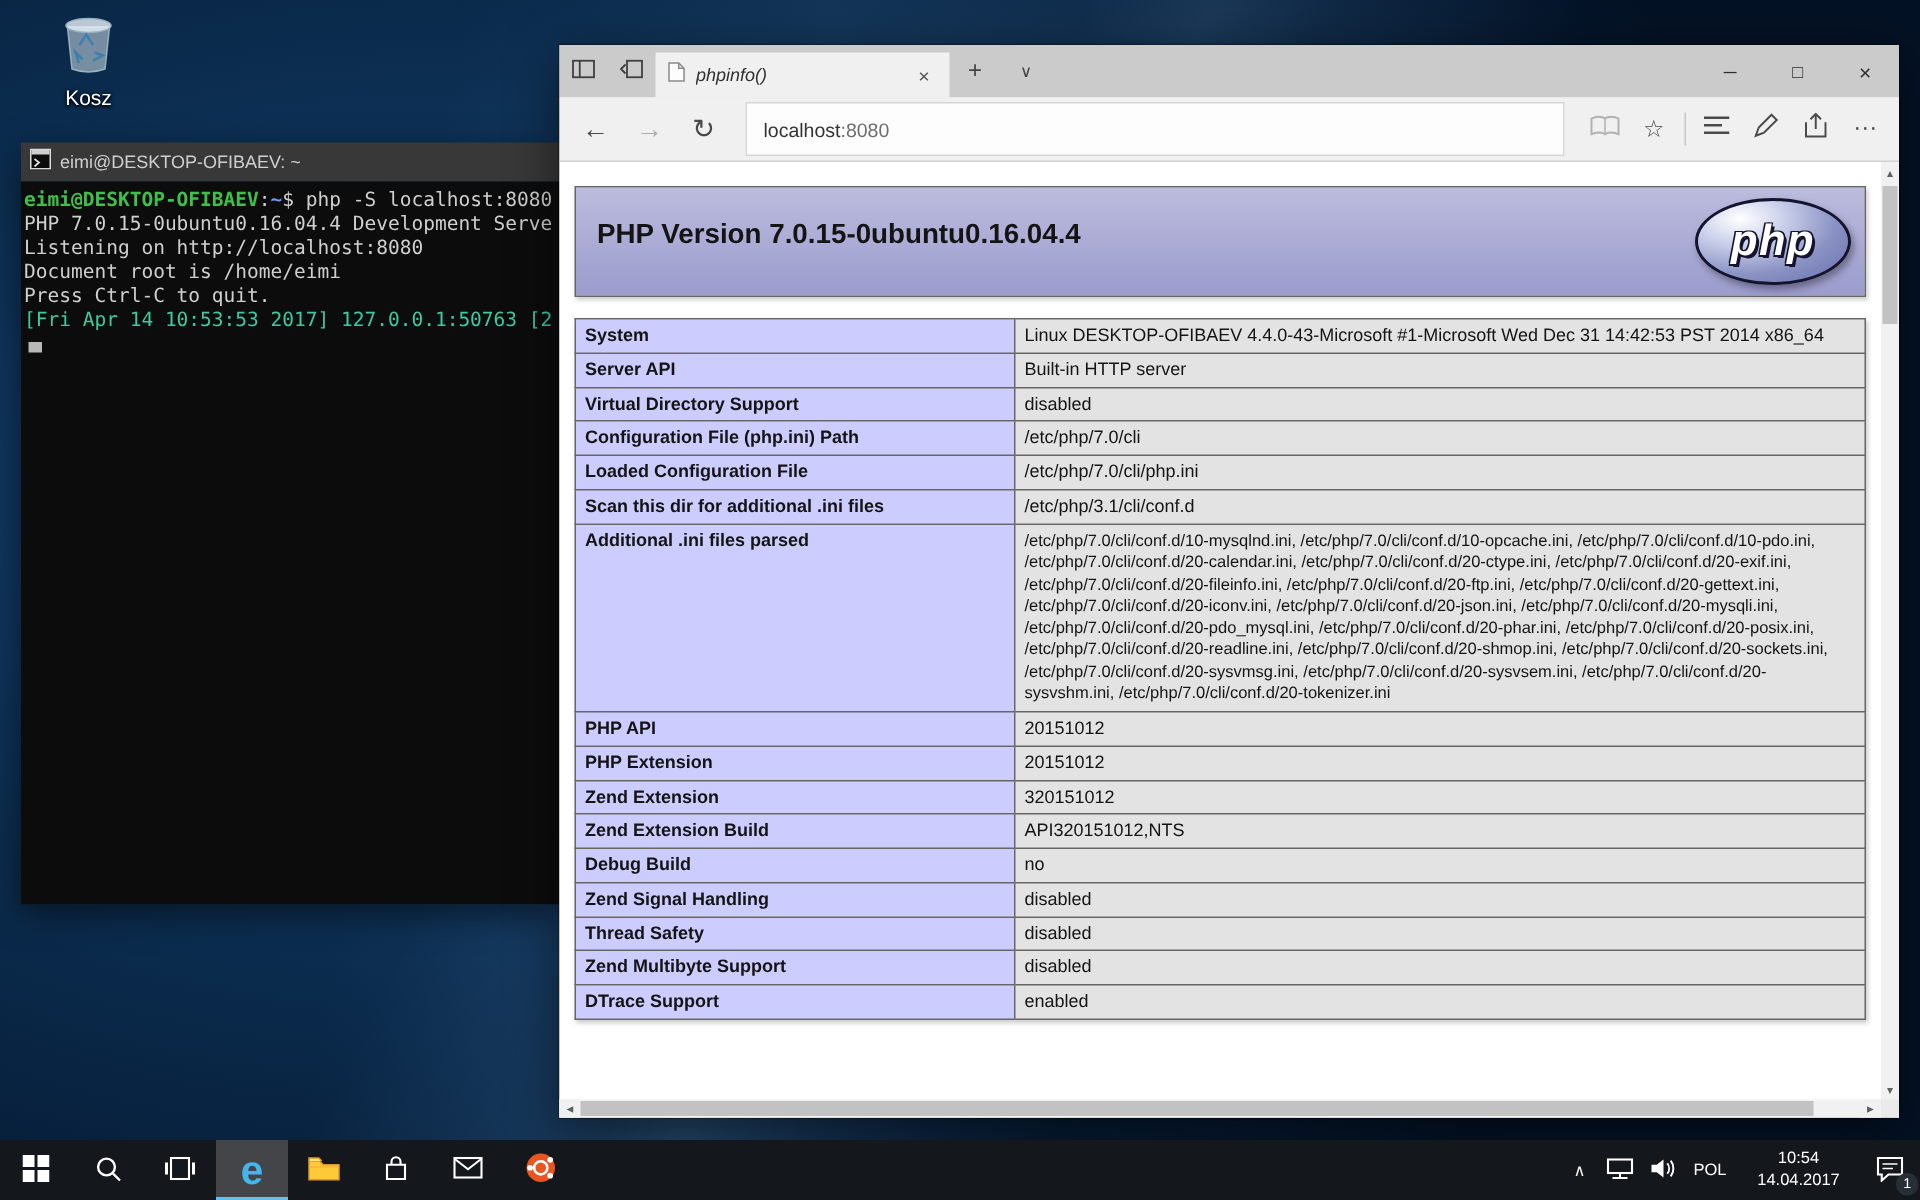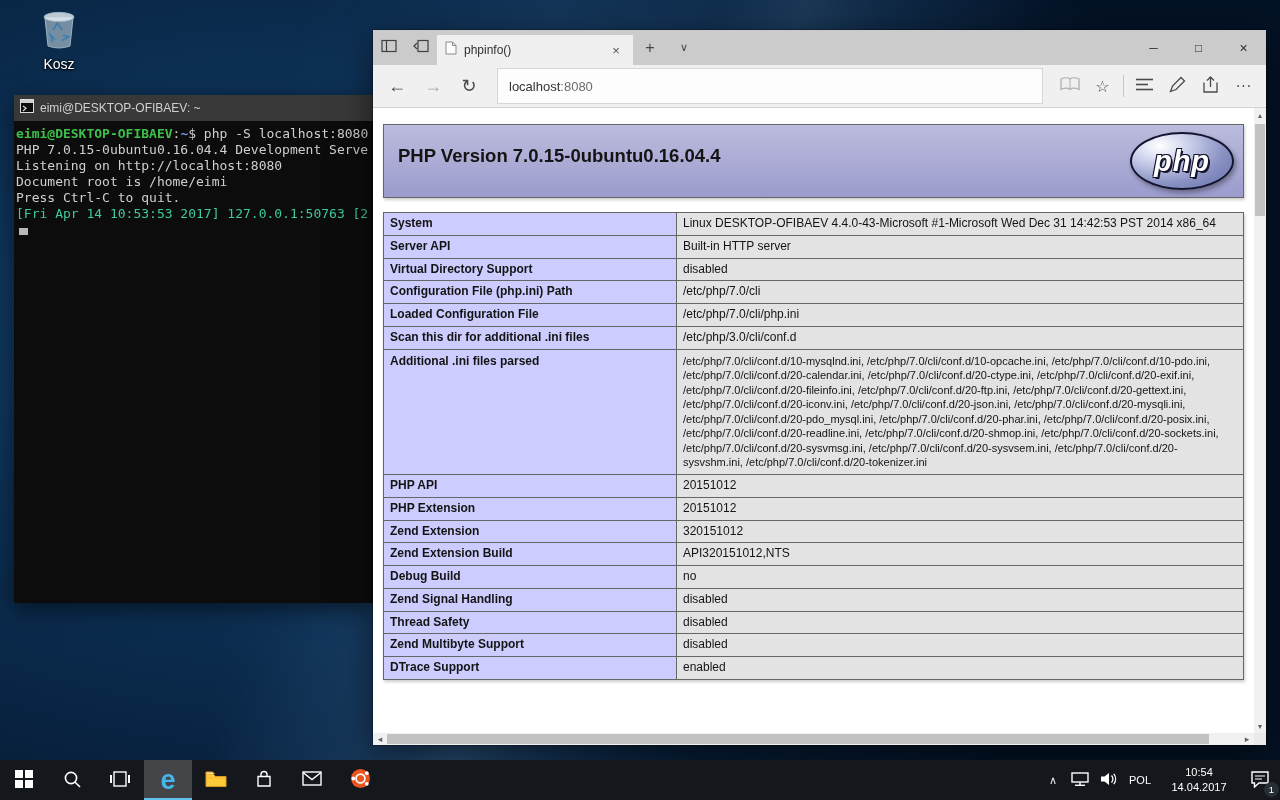--- a/index.html
+++ b/index.html
@@ -28,21 +28,21 @@
   .tw { color:#cfcfcf; }
   .tlog { color:#3ec9a0; }
   .term-cursor { width:9px; height:7px; background:#b8b8b8; margin:6px 0 0 3px; }
 
   
   .edge { position:absolute; left:373px; top:30px; width:893px; height:715px; background:#fff;
     box-shadow:0 0 0 1px rgba(0,0,0,0.28), 0 10px 34px rgba(0,0,0,0.55); }
   .tabstrip { height:35px; background:#cbcbcb; display:flex; align-items:stretch; }
   .strip-btn { width:32px; border:none; background:transparent; display:flex; align-items:center; justify-content:center; }
   .tab { width:196px; margin-top:5px; background:#f0f0f0; display:flex; align-items:center; padding:0 8px; gap:7px; }
-  .tab-title { flex:1; font-size:12px; color:#303030; white-space:nowrap; overflow:hidden; }
+  .tab-title { flex:1; font-size:12px; color:#303030; white-space:nowrap; overflow:hidden;font-style:italic; }
   .tab-close { border:none; background:transparent; font-size:13px; color:#555; width:18px; }
   .newtab-btn, .tabdrop-btn { width:34px; border:none; background:transparent; font-size:16px; color:#444; }
   .tabdrop-btn { font-size:11px; }
   .strip-spacer { flex:1; }
   .win-btn { width:45px; border:none; background:transparent; font-size:12px; color:#2e2e2e;
     display:flex; align-items:center; justify-content:center; }
   .win-btn.close { font-size:14px; }
 
   .toolbar { height:43px; background:#f0f0f0; display:flex; align-items:center; padding:0 6px; border-bottom:1px solid #d2d2d2; }
   .nav-btn { width:36px; height:34px; border:none; background:transparent; font-size:18px; color:#4a4a4a;
@@ -260,21 +260,21 @@
     <td class="cell-v">/etc/php/7.0/cli</td>
   </tr>
 
   <tr>
     <td class="cell-e">Loaded Configuration File</td>
     <td class="cell-v">/etc/php/7.0/cli/php.ini</td>
   </tr>
 
   <tr>
     <td class="cell-e">Scan this dir for additional .ini files</td>
-    <td class="cell-v">/etc/php/3.0/cli/conf.d</td>
+    <td class="cell-v">/etc/php/3.1/cli/conf.d</td>
   </tr>
 
   <tr>
     <td class="cell-e">Additional .ini files parsed</td>
     <td class="cell-v ini-list">/etc/php/7.0/cli/conf.d/10-mysqlnd.ini, /etc/php/7.0/cli/conf.d/10-opcache.ini, /etc/php/7.0/cli/conf.d/10-pdo.ini, /etc/php/7.0/cli/conf.d/20-calendar.ini, /etc/php/7.0/cli/conf.d/20-ctype.ini, /etc/php/7.0/cli/conf.d/20-exif.ini, /etc/php/7.0/cli/conf.d/20-fileinfo.ini, /etc/php/7.0/cli/conf.d/20-ftp.ini, /etc/php/7.0/cli/conf.d/20-gettext.ini, /etc/php/7.0/cli/conf.d/20-iconv.ini, /etc/php/7.0/cli/conf.d/20-json.ini, /etc/php/7.0/cli/conf.d/20-mysqli.ini, /etc/php/7.0/cli/conf.d/20-pdo_mysql.ini, /etc/php/7.0/cli/conf.d/20-phar.ini, /etc/php/7.0/cli/conf.d/20-posix.ini, /etc/php/7.0/cli/conf.d/20-readline.ini, /etc/php/7.0/cli/conf.d/20-shmop.ini, /etc/php/7.0/cli/conf.d/20-sockets.ini, /etc/php/7.0/cli/conf.d/20-sysvmsg.ini, /etc/php/7.0/cli/conf.d/20-sysvsem.ini, /etc/php/7.0/cli/conf.d/20-sysvshm.ini, /etc/php/7.0/cli/conf.d/20-tokenizer.ini</td>
   </tr>
 
   <tr>
     <td class="cell-e">PHP API</td>
     <td class="cell-v">20151012</td>

